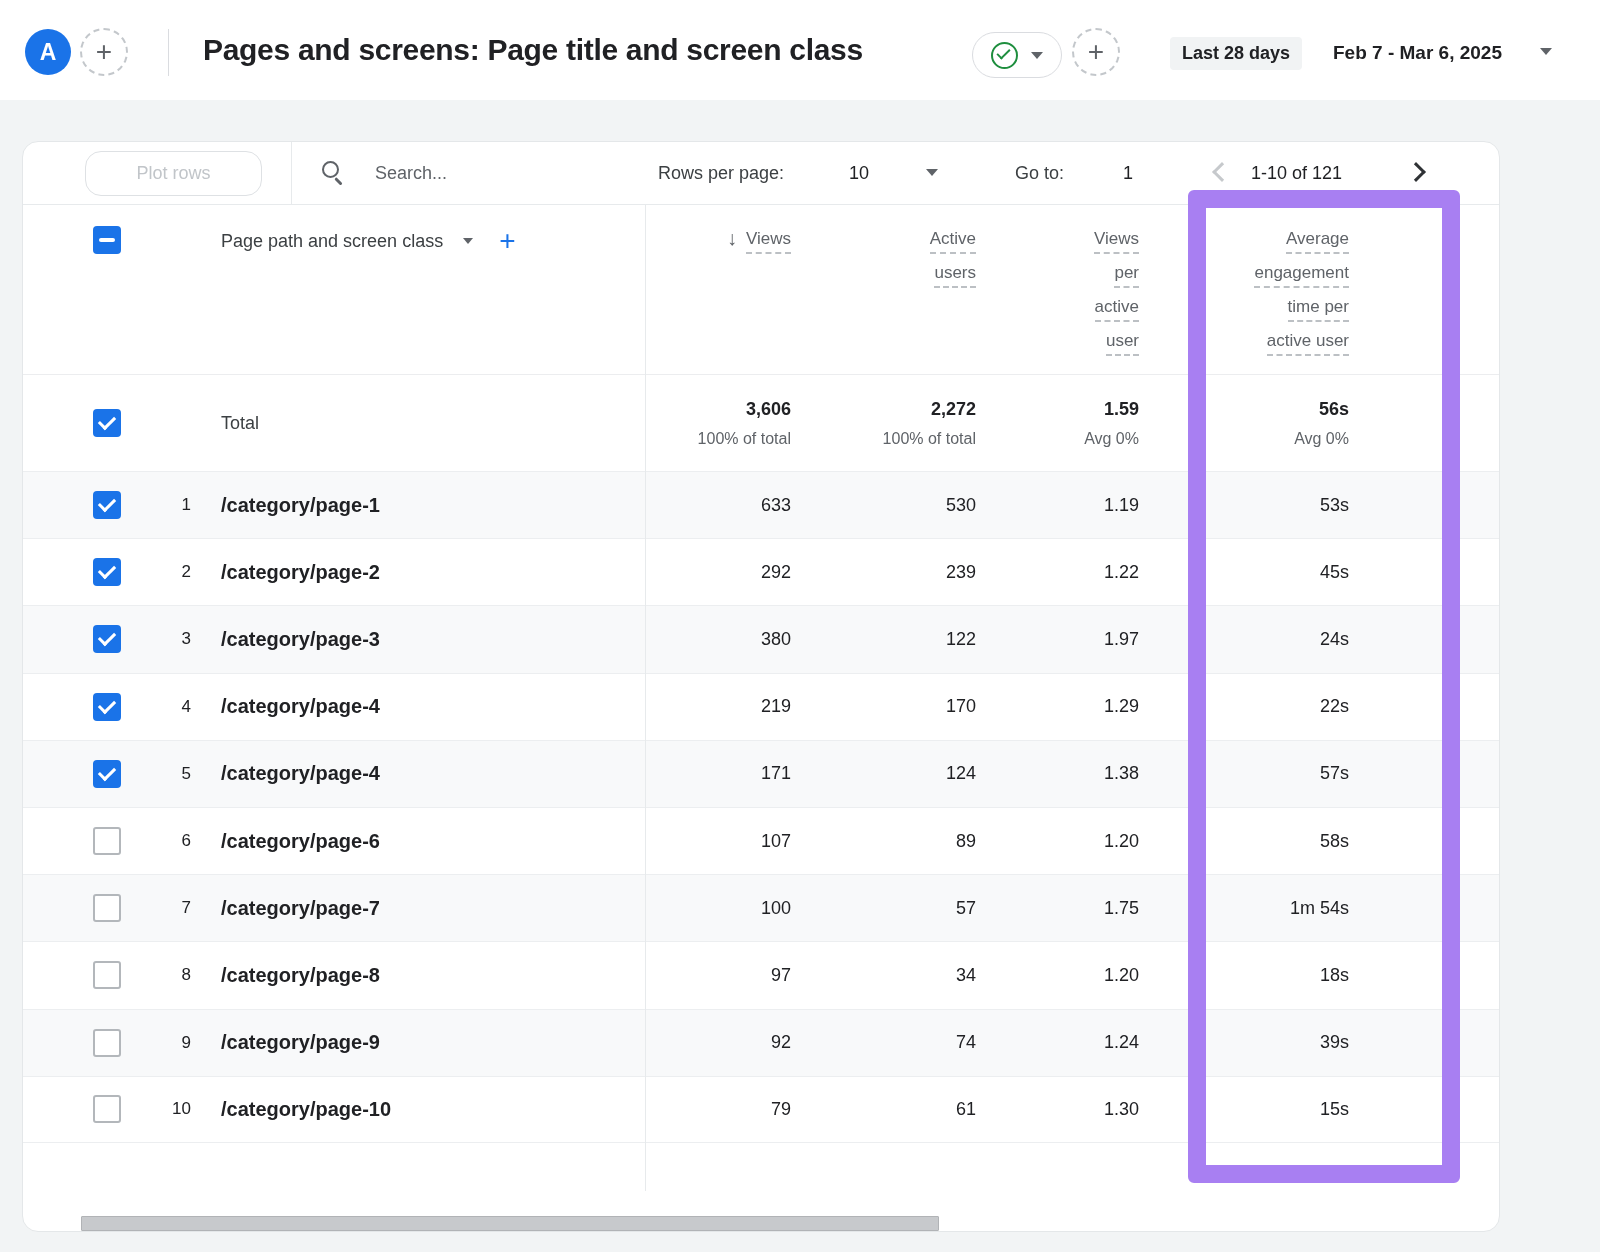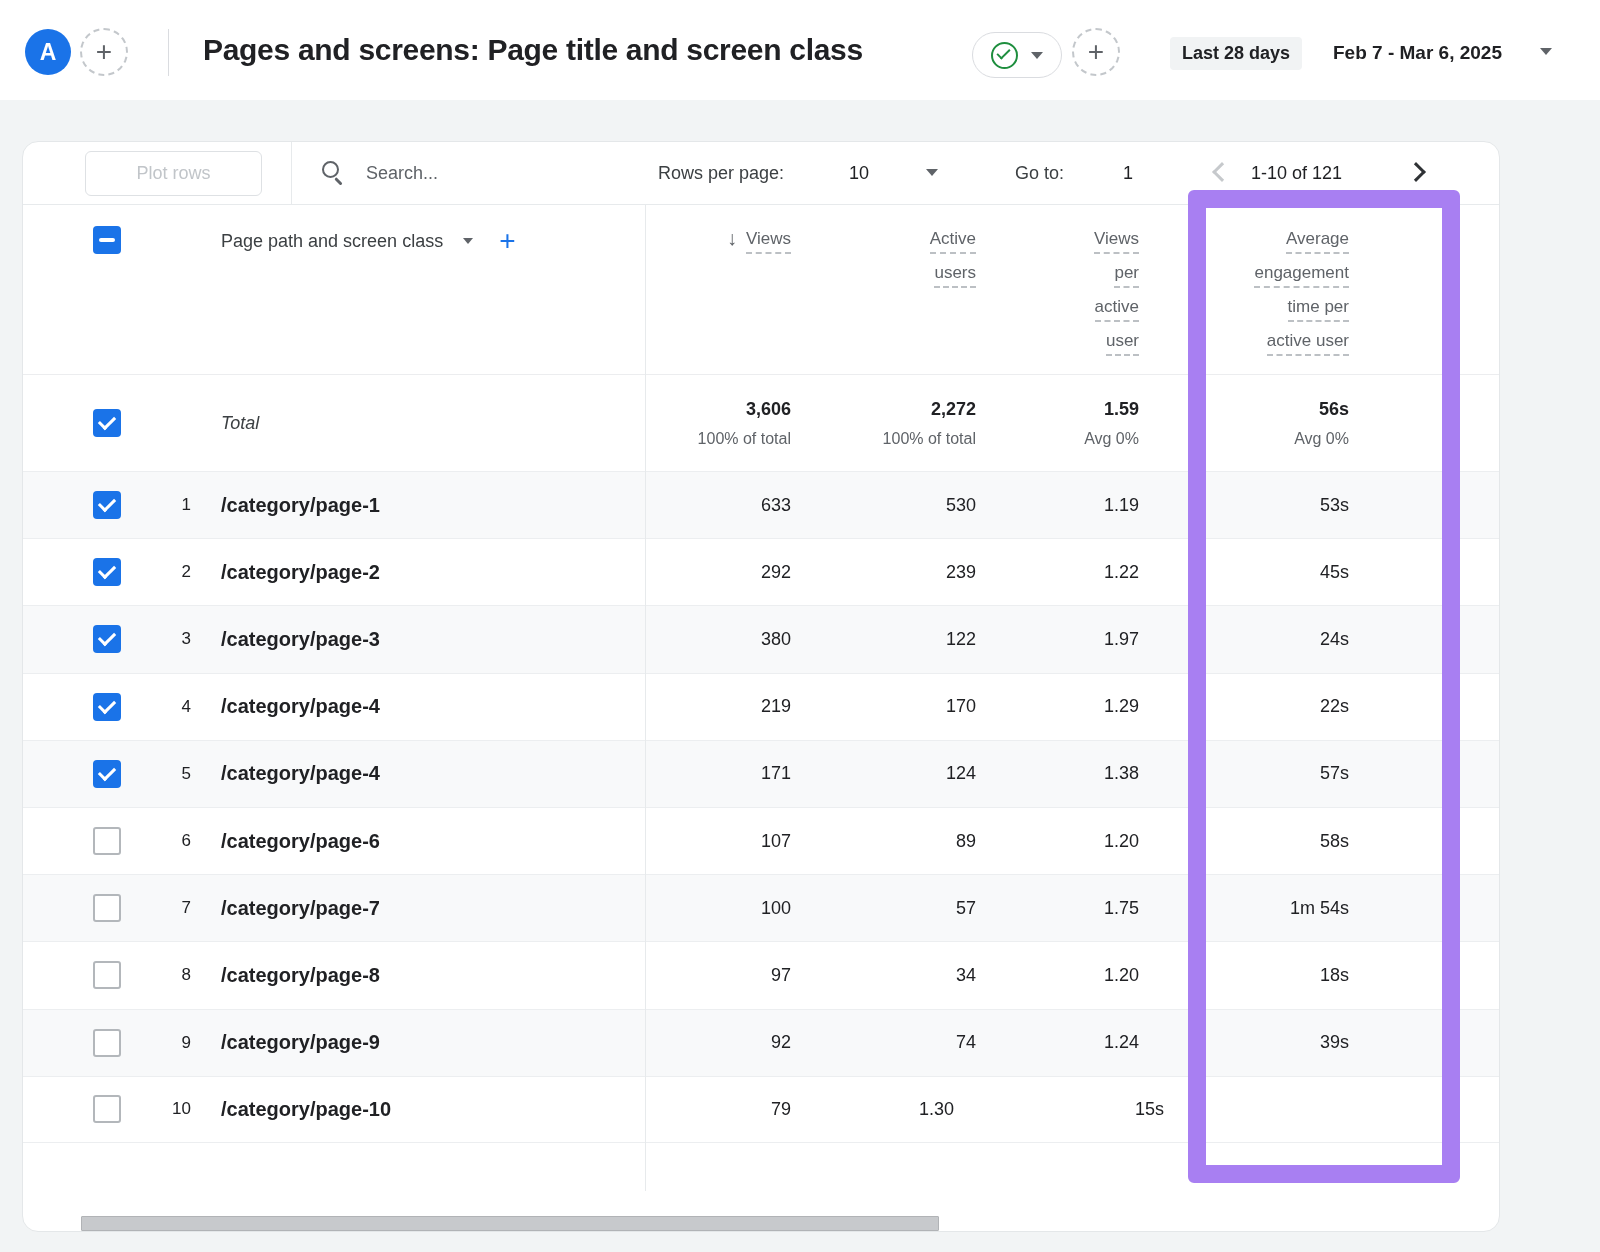--- a/index.html
+++ b/index.html
@@ -56,31 +56,31 @@
   .card {
     position:absolute; left:22px; top:141px; width:1478px; height:1091px;
     background:#fff; border:1px solid #e4e7e9; border-radius:16px;
   }
   .vdivider { position:absolute; left:622px; top:63px; width:1px; height:986px; background:#e7eaec; }
 
   
   .toolbar { position:absolute; left:0; top:0; width:100%; height:63px; border-bottom:1px solid #e7eaec; }
   .plot-rows {
     position:absolute; left:62px; top:9px; width:177px; height:45px;
-    border:1px solid #dee1e4; border-radius:6px; background:#fff;
+    border:1px solid #dee1e4; border-radius:16px; background:#fff;
     color:#c1c5c9; font-size:18px; display:flex; align-items:center; justify-content:center;
   }
   .toolbar-divider { position:absolute; left:268px; top:0; width:1px; height:62px; background:#e7eaec; }
   .search-glass { position:absolute; left:299px; top:19px; width:17px; height:17px; border:2.5px solid #5f6368; border-radius:50%; }
   .search-glass::after {
     content:""; position:absolute; left:13px; top:14px; width:2.5px; height:9px;
     background:#5f6368; transform:rotate(-45deg); border-radius:2px;
   }
   .search-input {
-    position:absolute; left:343px; top:13px; width:230px; height:36px; border:none; outline:none;
+    position:absolute; left:352px; top:13px; width:230px; height:36px; border:none; outline:none;
     font-family:"Liberation Sans", sans-serif; font-size:18px; color:#701a75; background:transparent;
   }
   .search-input::placeholder { color:#5f6368; opacity:1; }
   .tb-text { position:absolute; top:31px; transform:translateY(-50%); font-size:18px; color:#3c4043; white-space:nowrap; }
   .tb-value { color:#202124; }
   .rpp-label { left:635px; }
   .rpp-value { left:826px; }
   .rpp-caret { position:absolute; left:903px; top:27px; }
   .goto-label { left:992px; }
   .goto-value { left:1100px; }
@@ -113,21 +113,21 @@
   .hline {
     display:inline-block; font-size:17px; line-height:21px; color:#5f6368;
     border-bottom:2px dashed #bcc0c4; padding-bottom:3px; margin-bottom:8px; text-align:right;
   }
   .hline-row { display:flex; align-items:flex-start; }
   .sort-arrow { font-size:20px; line-height:21px; color:#5f6368; margin-right:9px; }
 
   
   .total-row { position:absolute; left:0; top:232px; width:100%; height:97px; border-top:1px solid #ecedef; }
   .total-row .checkbox { position:absolute; left:70px; top:34px; }
-  .total-label { position:absolute; left:198px; top:50%; transform:translateY(-50%); font-size:18px; color:#3c4043;font-style:italic; }
+  .total-label { position:absolute; left:198px; top:50%; transform:translateY(-50%); font-size:18px; color:#3c4043; }
   .total-row .metrics .cell { display:flex; flex-direction:column; align-items:flex-end; justify-content:center; }
   .tval { font-size:18px; font-weight:600; color:#202124; }
   .tsub { font-size:16px; color:#5f6368; margin-top:10px; }
 
   
   .tbody { position:absolute; left:0; top:329px; width:100%; }
   .row { position:relative; height:67.2px; display:flex; align-items:center; border-top:1px solid #eceef0; }
   .row:last-child { border-bottom:1px solid #eceef0; }
   .row:nth-child(odd) { background:#f8f9fa; }
   .row .checkbox { margin-left:70px; }
@@ -415,20 +415,23 @@
     </div>
   </div>
       <div class="row">
     <span class="checkbox unchecked"></span>
     <span class="idx">10</span>
     <span class="path">/category/page-10</span>
     <div class="metrics">
       <div class="cell c0">
             <span>79</span>
           </div>
+      <div class="cell c1">
+            <span>61</span>
+          </div>
       <div class="cell c2">
             <span>1.30</span>
           </div>
       <div class="cell c3">
             <span>15s</span>
           </div>
     </div>
   </div>
     </div>
 

